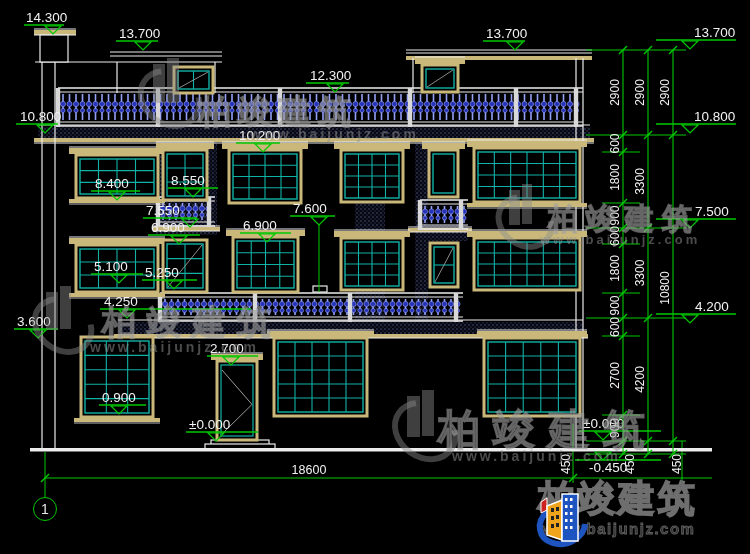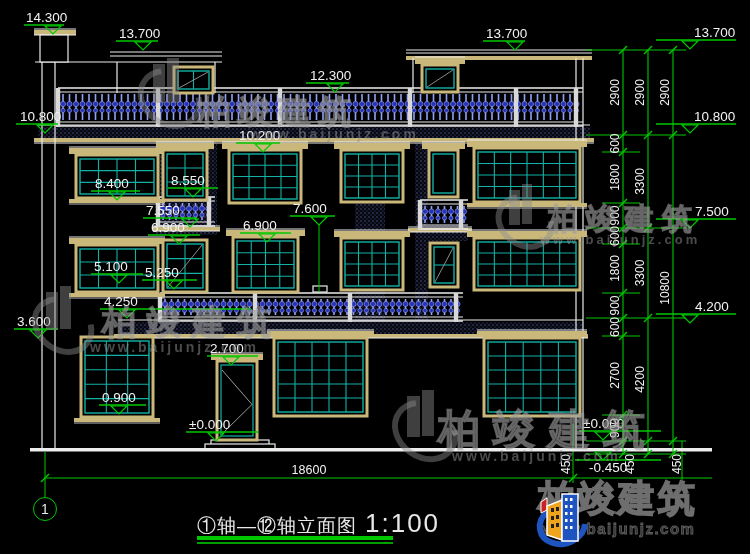--- a/index.html
+++ b/index.html
@@ -1283,18 +1283,13 @@
     <div class="brand-text">
       <div class="brand-name">柏竣建筑</div>
       <div class="brand-url">www.baijunjz.com</div>
     </div>
   </div>
 
   <div class="axis-bubble" style="left:33px;top:497px;">
     <span>1</span>
   </div>
 
-  <div class="title-wrap" style="left:197px;top:508px;">
-    <span class="t-cn">①轴—⑫轴立面图</span><span class="t-scale">1:100</span>
-    <div class="t-underline1" style="width:196px;"></div>
-    <div class="t-underline2" style="width:196px;"></div>
-  </div>
 </div>
 
 </body></html>

